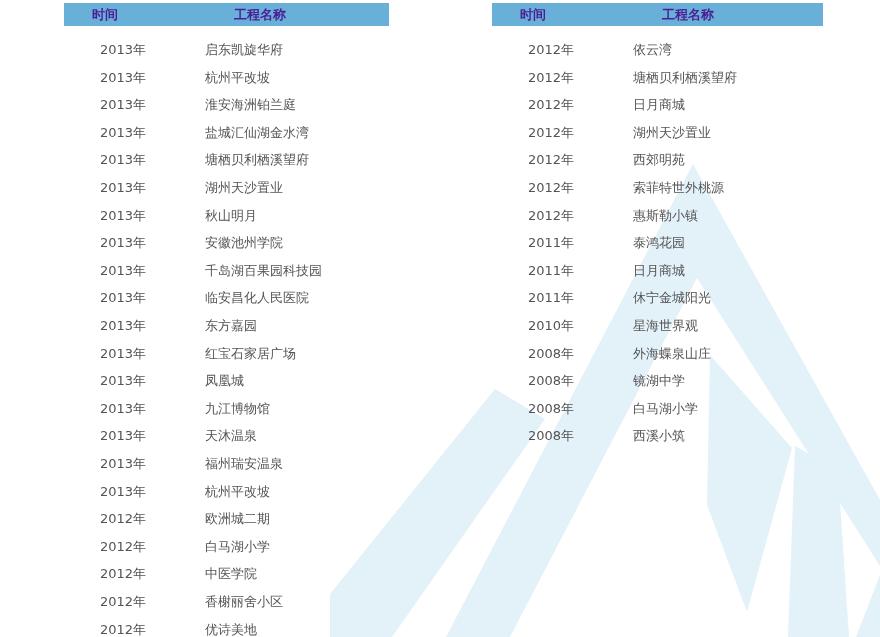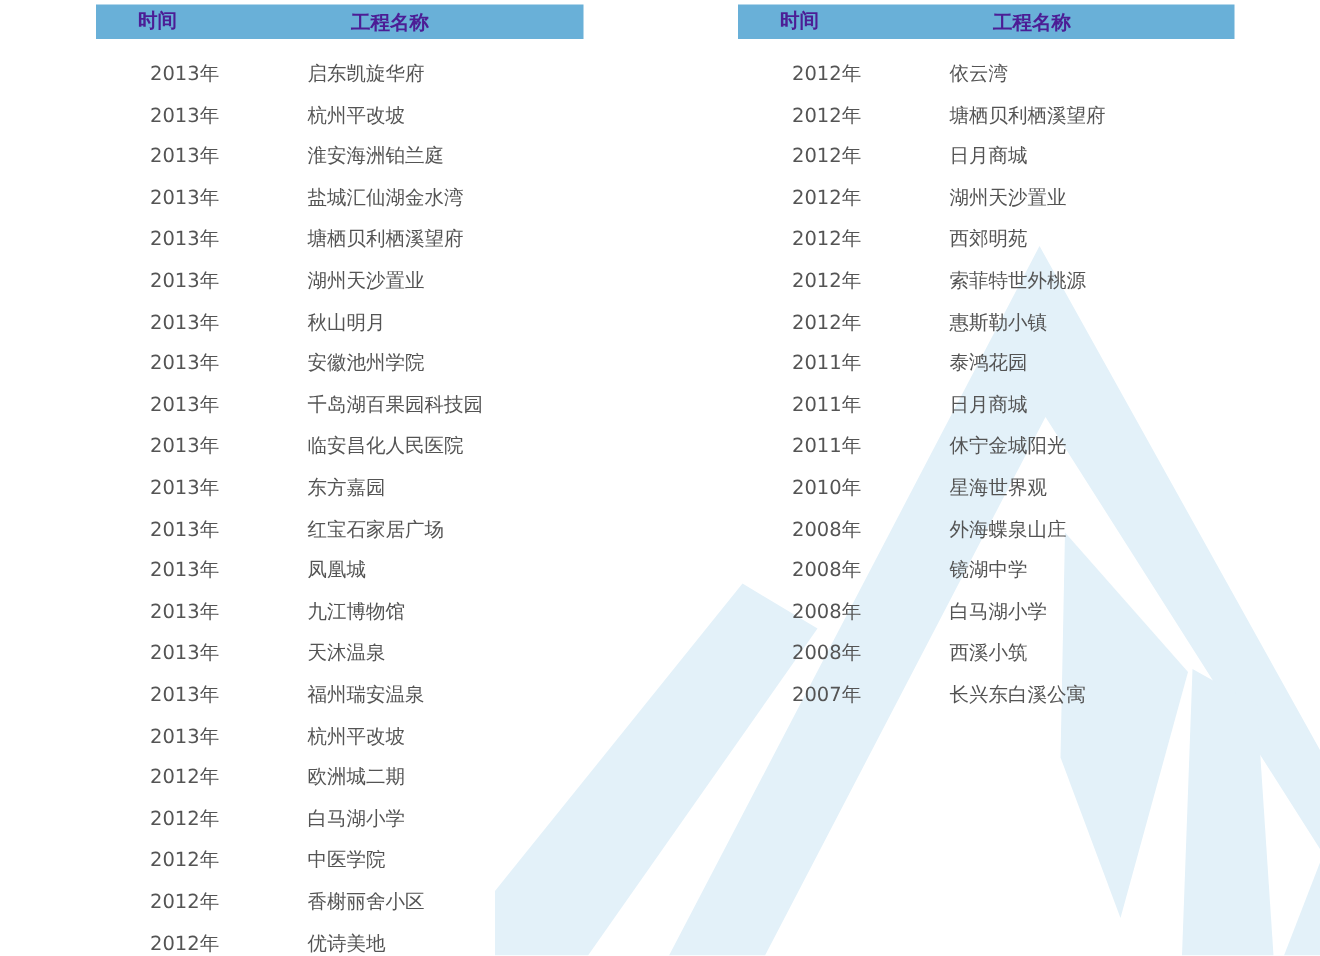--- a/index.html
+++ b/index.html
@@ -204,18 +204,14 @@
         <span class="row-name">镜湖中学</span>
       </div>
       <div class="table-row" style="top: 400.8px;">
         <span class="row-year">2008年</span>
         <span class="row-name">白马湖小学</span>
       </div>
       <div class="table-row" style="top: 428.4px;">
         <span class="row-year">2008年</span>
         <span class="row-name">西溪小筑</span>
       </div>
-      <div class="table-row" style="top: 456px;">
-        <span class="row-year">2007年</span>
-        <span class="row-name">长兴东白溪公寓</span>
-      </div>
     </div>
 </div>
 
 </body></html>

